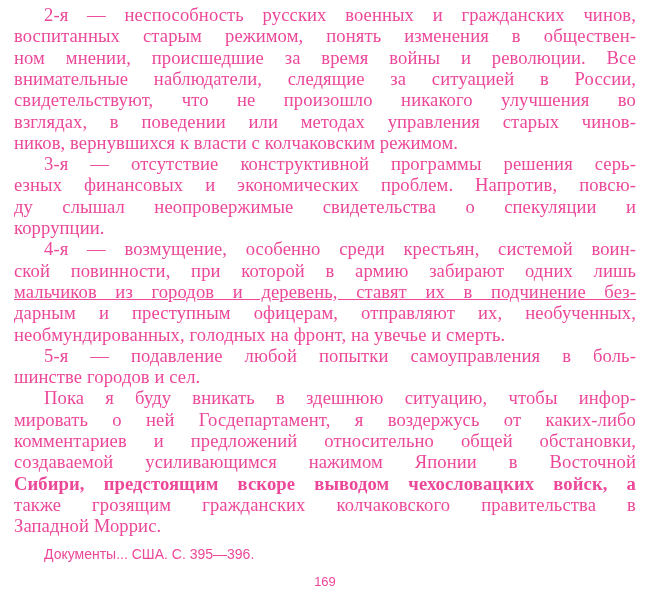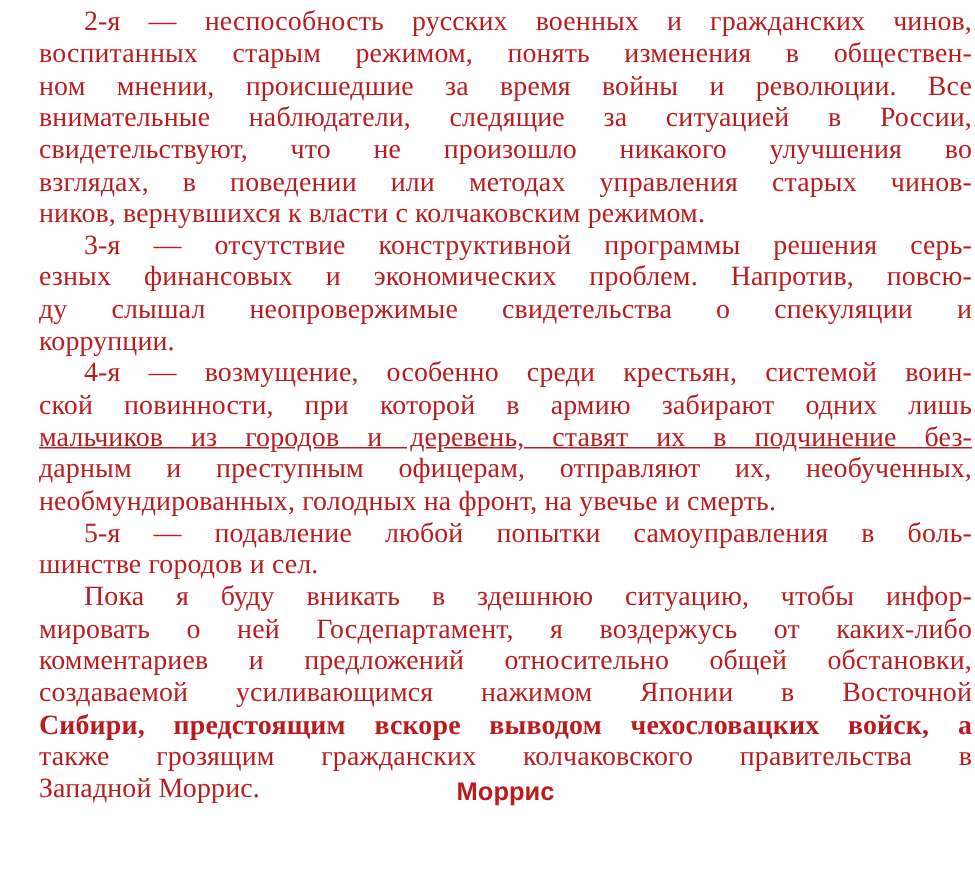--- a/index.html
+++ b/index.html
@@ -1,20 +1,20 @@
 <!DOCTYPE html>
 <html><head>
 <meta charset="utf-8">
 <style>
   html, body { margin: 0; padding: 0; background: #ffffff; }
   body { width: 650px; height: 594px; overflow: hidden; position: relative; }
   .page {
-    position: absolute; left: 12px; top: 0; width: 614px; height: 594px;
+    position: absolute; left: 0; top: 0; width: 614px; height: 594px;
     font-family: "Liberation Serif", "DejaVu Serif", serif;
-    color: #b91c1c;
+    color: #ec4899;
   }
   .line {
     position: absolute; left: 14px; width: 622px;
     font-size: 18.6px; line-height: 21px; height: 21px;
     white-space: nowrap;
     text-align: justify; text-align-last: justify;
     letter-spacing: 0.1px;
   }
   .line.indent { left: 44px; width: 592px; }
   .line.last { text-align-last: left; }
@@ -58,14 +58,15 @@
       <div class="line indent" style="top: 344.8px;">5-я — подавление любой попытки самоуправления в боль-</div>
       <div class="line last" style="top: 366.1px;">шинстве городов и сел.</div>
       <div class="line indent" style="top: 387.4px;">Пока я буду вникать в здешнюю ситуацию, чтобы инфор-</div>
       <div class="line" style="top: 408.7px;">мировать о ней Госдепартамент, я воздержусь  от каких-либо</div>
       <div class="line" style="top: 430px;">комментариев и предложений относительно общей обстановки,</div>
       <div class="line" style="top: 451.3px;">создаваемой усиливающимся нажимом  Японии в Восточной</div>
       <div class="line" style="top: 472.6px; font-weight: bold;">Сибири, предстоящим вскоре выводом чехословацких войск, а</div>
       <div class="line" style="top: 493.9px;">также грозящим гражданских колчаковского  правительства в</div>
       <div class="line last" style="top: 515.2px;">Западной Моррис.</div>
     </div>
-  <div class="signature">Моррис</div>
+  <div class="source">Документы... США. С. 395—396.</div>
+  <div class="page-number">169</div>
 </div>
 
 </body></html>

